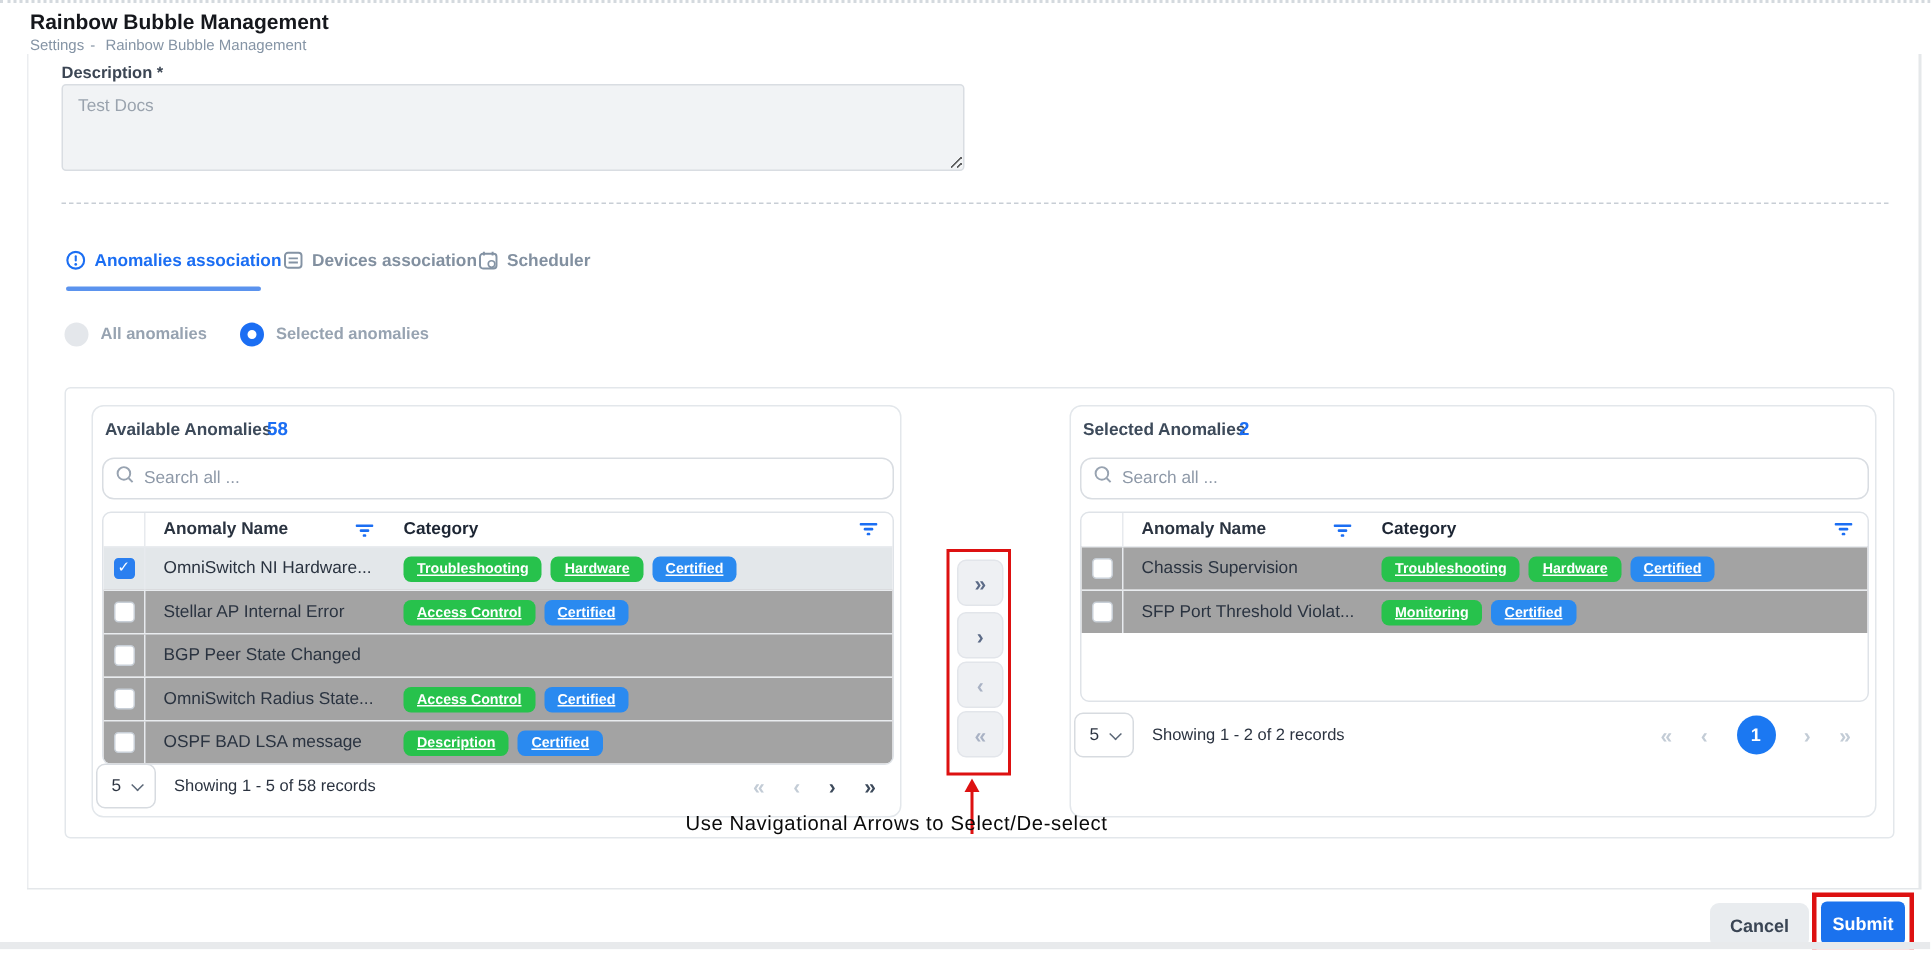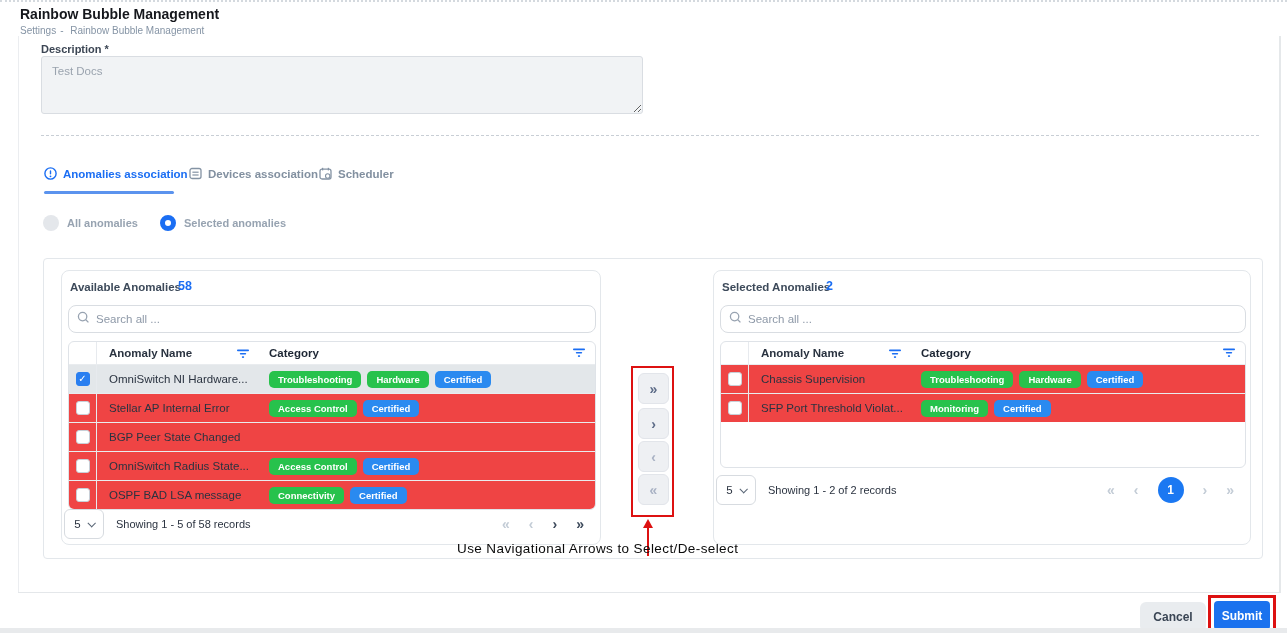--- a/index.html
+++ b/index.html
@@ -50,35 +50,35 @@
   .card-count { position:absolute; top:8px; font-size:12.5px; font-weight:700; color:#1b6ef3; }
   .searchbox { position:absolute; left:6px; top:34px; height:28px; border:1px solid #d9dde2;
                border-radius:8px; display:flex; align-items:center; padding:0 8px; gap:6px; background:#fff; }
   .searchbox input { border:none; outline:none; flex:1; font-size:11.5px; color:#57606c;
                      font-family:"Liberation Sans",sans-serif; background:transparent; }
   .searchbox input::placeholder { color:#8e99a8; }
 
   .tbl { position:absolute; left:6px; top:70px; border:1px solid #dfe3e8; border-radius:6px;
          overflow:hidden; background:#fff; }
   .thead { display:flex; height:22px; align-items:center; font-size:11.5px; font-weight:700; color:#1d2634; }
-  .trow { display:flex; height:29px; align-items:center; border-top:1px solid #e9ecef; background:#ef4444; }
+  .trow { display:flex; height:29px; align-items:center; border-top:1px solid #e9ecef; background:#a3a3a3; }
   .trow.sel { background:#e3e7ea; }
   .cell.cb { width:28px; align-self:stretch; display:flex; align-items:center; justify-content:center;
              border-right:1px solid #e7eaee; }
   .cell.name { width:160px; padding-left:12px; font-size:11.5px; color:#2a3340;
                white-space:nowrap; overflow:hidden;align-items:flex-end; }
   .cell.cat { flex:1; display:flex; align-items:center; gap:6px; padding:0 10px 0 12px; }
   .th-label { display:flex; align-items:center; }
   .filter-ic { margin-left:auto; display:flex; align-items:center; }
   .checkbox { width:14px; height:14px; border:1px solid #c8cfd7; border-radius:3px; background:#fff;
               display:flex; align-items:center; justify-content:center;
               font-size:10px; color:#fff; line-height:1; }
   .checkbox.checked { background:#2a7ff0; border-color:#2a7ff0; }
   .tag { display:inline-block; padding:3px 9px; border-radius:5px; font-size:9.5px; font-weight:700;
-         color:#fff; white-space:nowrap; }
+         color:#fff; white-space:nowrap;text-decoration:underline; }
   .tag.green { background:#27c24c; }
   .tag.blue  { background:#2a8af0; }
 
   
   .pagebar { position:absolute; left:2px; right:2px; display:flex; align-items:center; }
   .psize { width:40px; height:30px; border:1px solid #d7dbe0; border-radius:6px; background:#fff;
            display:flex; align-items:center; justify-content:center; gap:7px;
            font-size:11.5px; color:#2b3340; }
   .chev-down { width:6px; height:6px; border-right:1.5px solid #5a6676; border-bottom:1.5px solid #5a6676;
                transform:rotate(45deg) translateY(-1px); }
@@ -254,21 +254,21 @@
                 <span class="tag green">Access Control</span>
                 <span class="tag blue">Certified</span>
               </div>
             </div>
             <div class="trow">
               <div class="cell cb">
                 <span class="checkbox"></span>
               </div>
               <div class="cell name">OSPF BAD LSA message</div>
               <div class="cell cat">
-                <span class="tag green">Connectivity</span>
+                <span class="tag green">Description</span>
                 <span class="tag blue">Certified</span>
               </div>
             </div>
           </div>
       </div>
       <div class="pagebar" style="top:238px">
         <div class="psize">
           <span>5</span>
           <span class="chev-down"></span>
         </div>

